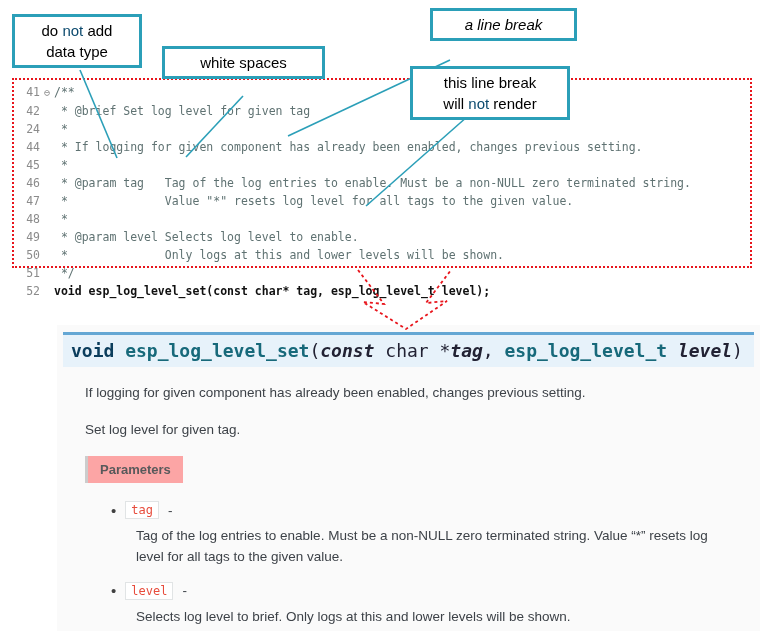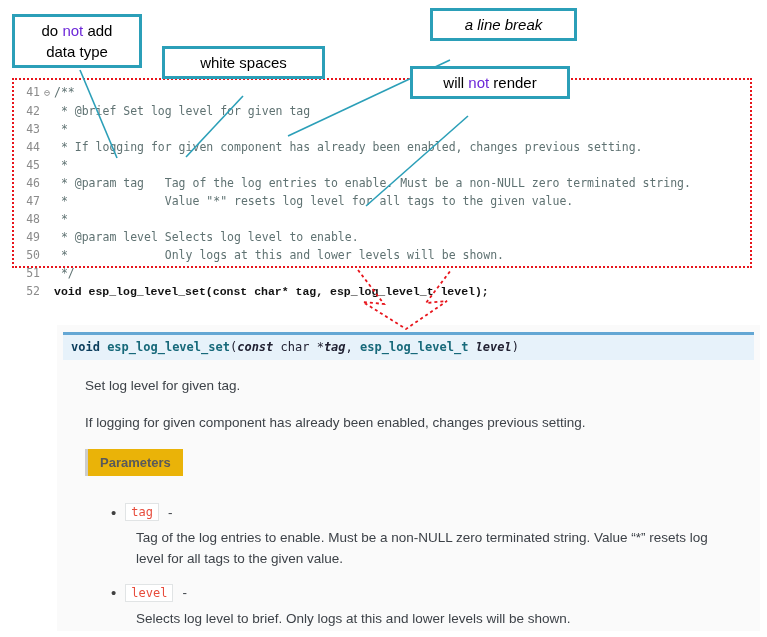--- a/index.html
+++ b/index.html
@@ -4,48 +4,48 @@
 <style>
   * { margin:0; padding:0; box-sizing:border-box; }
   html,body { background:#ffffff; }
   body { width:767px; height:637px; font-family:"Liberation Sans",sans-serif; position:relative; overflow:hidden; }
   .page { position:relative; width:767px; height:637px; }
 
   
   .callout { position:absolute; background:#fff; border:3px solid #2b9fb8; text-align:center;
              font-size:15px; line-height:21px; color:#000; padding:3px 6px; z-index:5; }
   .callout-line { white-space:pre; display:block; }
-  .red { color:#6d28d9; }
+  .red { color:#0c4a6e; }
 
   
   .code-block { position:absolute; left:12px; top:78px; width:740px; height:190px;
                 border:2px dotted #e8151c; background:#fff; z-index:1;
                 font-family:"DejaVu Sans Mono",monospace; font-size:11.5px; line-height:18px; padding-top:3px; }
   .code-line { white-space:pre; }
   .ln   { display:inline-block; width:26px; text-align:right; color:#8b8b8b; }
   .fold { display:inline-block; width:14px; text-align:center; color:#8b8b8b; font-size:10px; }
   .cmt  { color:#5f7272; }
-  .stmt { color:#111; font-weight:bold;font-family:Liberation Mono, monospace; }
+  .stmt { color:#111; font-weight:bold; }
 
   
   svg.overlay { position:absolute; left:0; top:0; z-index:4; pointer-events:none; }
 
   
   .doc-panel { position:absolute; left:57px; top:325px; width:703px; height:306px; background:#fafafa; color:#404040; }
   .sig { margin:7px 6px 16px 6px; background:#e7f2fa; border-top:3px solid #64a7d4; padding:5px 8px 6px;
-         font-family:"DejaVu Sans Mono",monospace; font-size:12px; color:#223; white-space:pre; }
+         font-family:"DejaVu Sans Mono",monospace; font-size:18px; color:#223; white-space:pre; }
   .sig-kw    { font-weight:bold; color:#0b3d5c; }
   .sig-name  { font-weight:bold; color:#17697a; }
   .sig-const { font-weight:bold; font-style:italic; }
   .sig-param { font-weight:bold; font-style:italic; }
   .sig-type  { font-weight:bold; color:#17697a; }
   .doc-body { padding-left:28px; padding-right:16px; font-size:13.5px; color:#3d4248; }
   .doc-body p { margin-bottom:17px; line-height:1.45; }
-  .rubric { display:inline-block; background:#eab308; border-left:3px solid #cccccc; padding:6px 12px;
-            font-weight:bold; color:#58595b; font-size:13px; margin-bottom:27px; }
+  .rubric { display:inline-block; background:#fca5a5; border-left:3px solid #cccccc; padding:6px 12px;
+            font-weight:bold; color:#58595b; font-size:13px; margin-bottom:18px; }
   .params { margin-left:26px; }
   .param-item { margin-bottom:14px; }
   .param-head { display:flex; align-items:center; gap:9px; margin-bottom:7px; }
   .bullet { font-size:15px; color:#404040; }
   .lit { font-family:"DejaVu Sans Mono",monospace; font-size:12px; color:#e74c3c; background:#fff;
          border:1px solid #e1e4e5; padding:1px 5px; }
   .param-desc { margin-left:25px; max-width:600px; line-height:1.55; }
 </style>
 </head>
 <body>
@@ -59,27 +59,28 @@
 
   <div class="callout" style="left:162px;top:46px;width:163px;">
     <span class="callout-line">white spaces</span>
   </div>
 
   <div class="callout" style="left:430px;top:8px;width:147px;font-style:italic;">
     <span class="callout-line">a line break</span>
   </div>
 
   <div class="callout" style="left:410px;top:66px;width:160px;">
+    <span class="callout-line">this line break</span>
     <span class="callout-line"><span>will </span><span class="red">not</span><span> render</span></span>
   </div>
 
   <div class="code-block">
     <div class="code-line"><span class="ln">41</span><span class="fold">⊖</span><span class="cmt">/**</span></div>
     <div class="code-line"><span class="ln">42</span><span class="fold"></span><span class="cmt"> * @brief Set log level for given tag</span></div>
-    <div class="code-line"><span class="ln">43</span><span class="fold"></span><span class="cmt"> *</span></div>
+    <div class="code-line"><span class="ln">24</span><span class="fold"></span><span class="cmt"> *</span></div>
     <div class="code-line"><span class="ln">44</span><span class="fold"></span><span class="cmt"> * If logging for given component has already been enabled, changes previous setting.</span></div>
     <div class="code-line"><span class="ln">45</span><span class="fold"></span><span class="cmt"> *</span></div>
     <div class="code-line"><span class="ln">46</span><span class="fold"></span><span class="cmt"> * @param tag   Tag of the log entries to enable. Must be a non-NULL zero terminated string.</span></div>
     <div class="code-line"><span class="ln">47</span><span class="fold"></span><span class="cmt"> *              Value "*" resets log level for all tags to the given value.</span></div>
     <div class="code-line"><span class="ln">48</span><span class="fold"></span><span class="cmt"> *</span></div>
     <div class="code-line"><span class="ln">49</span><span class="fold"></span><span class="cmt"> * @param level Selects log level to enable.</span></div>
     <div class="code-line"><span class="ln">50</span><span class="fold"></span><span class="cmt"> *              Only logs at this and lower levels will be shown.</span></div>
     <div class="code-line"><span class="ln">51</span><span class="fold"></span><span class="cmt"> */</span></div>
     <div class="code-line"><span class="ln">52</span><span class="fold"></span><span class="stmt">void esp_log_level_set(const char* tag, esp_log_level_t level);</span></div>
   </div>
@@ -89,22 +90,22 @@
     <line x1="243" y1="96" x2="186" y2="157" stroke="#2b9fb8" stroke-width="1.6"></line>
     <line x1="450" y1="60" x2="288" y2="136" stroke="#2b9fb8" stroke-width="1.6"></line>
     <line x1="468" y1="116" x2="366" y2="206" stroke="#2b9fb8" stroke-width="1.6"></line>
     <path d="M358,270 L384,304 L363,302 L406,329 L447,301 L426,303 L451,270" fill="none" stroke="#e8151c" stroke-width="1.8" stroke-dasharray="3 3"></path>
   </svg>
 
   <div class="doc-panel">
     <div class="sig"><span class="sig-kw">void </span><span class="sig-name">esp_log_level_set</span><span>(</span><span class="sig-const">const</span><span> char *</span><span class="sig-param">tag</span><span>, </span><span class="sig-type">esp_log_level_t </span><span class="sig-param">level</span><span>)</span></div>
 
     <div class="doc-body">
+      <p>If logging for given component has already been enabled, changes previous setting.</p>
       <p>Set log level for given tag.</p>
-      <p>If logging for given component has already been enabled, changes previous setting.</p>
 
       <div><span class="rubric">Parameters</span></div>
 
       <div class="params">
         <div class="param-item">
           <div class="param-head">
             <span class="bullet">•</span>
             <span class="lit">tag</span>
             <span> - </span>
           </div>

